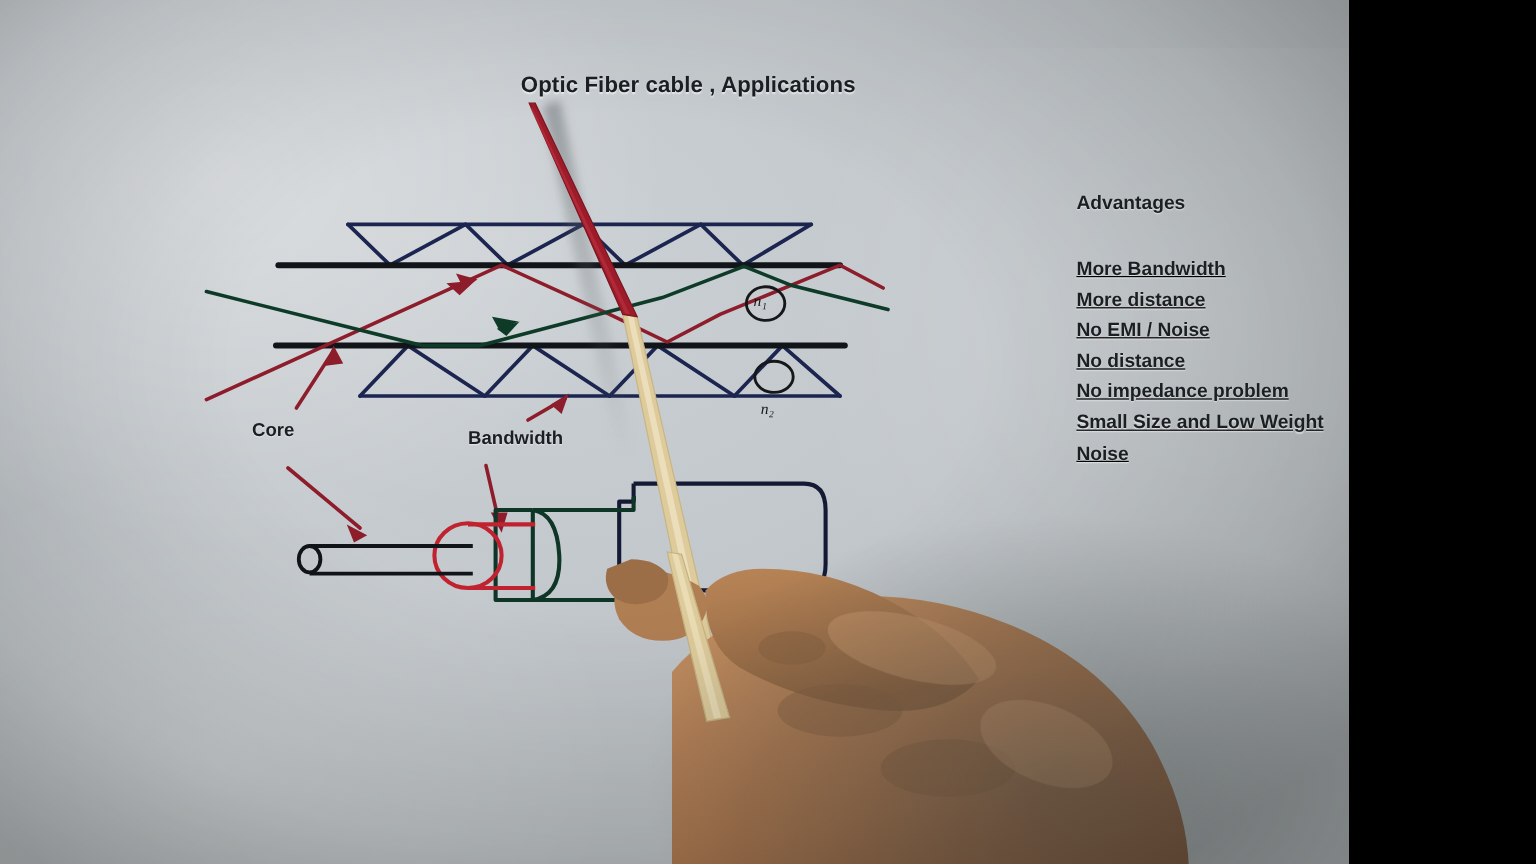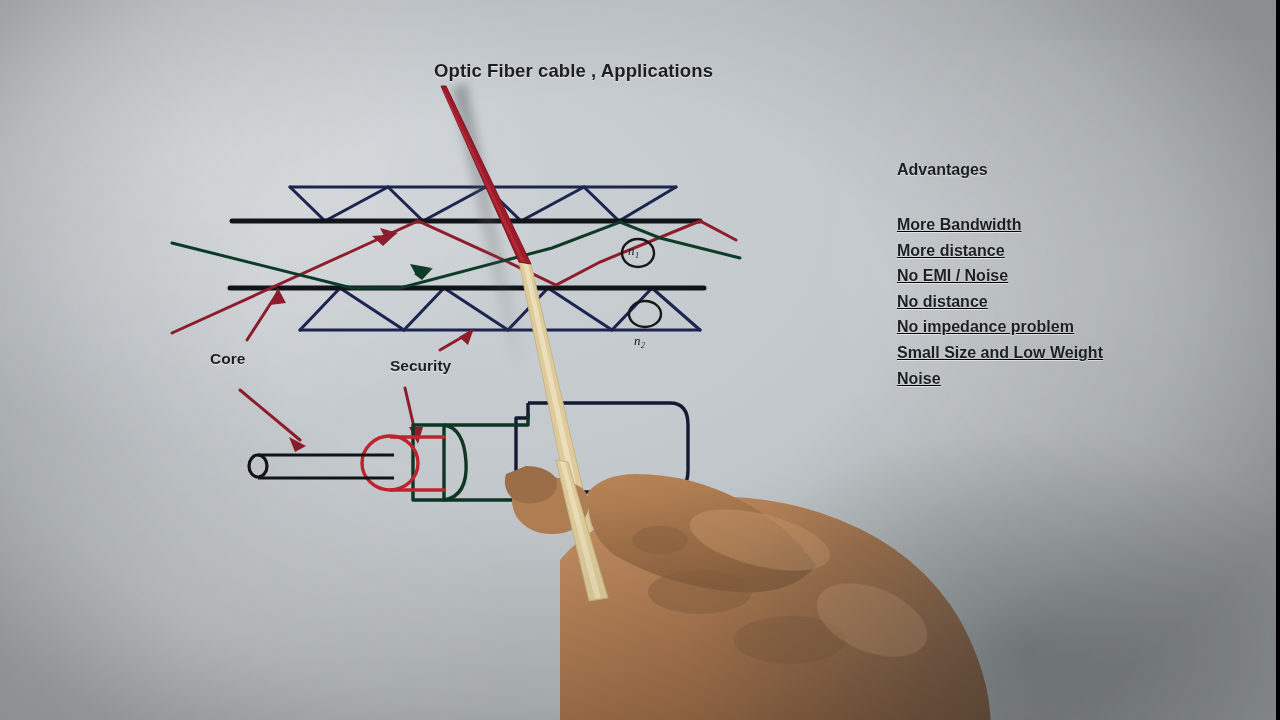--- a/index.html
+++ b/index.html
@@ -2,21 +2,21 @@
 <html><head>
 <meta charset="utf-8">
 <style>
   html, body {
     margin: 0;
     padding: 0;
     background: #000;
   }
   #board {
     position: relative;
-    width: 1276px;
+    width: 1124px;
     height: 720px;
     overflow: hidden;
     font-family: "Liberation Sans", sans-serif;
     background:
       radial-gradient(ellipse 900px 620px at 38% 30%, #cbd0d4 0%, #c3c8cc 45%, #b8bdc0 75%, #aeb3b5 100%),
       linear-gradient(160deg, #c9ced2 0%, #c4c9cd 40%, #b4b9bb 80%, #a6abad 100%);
   }
   
   .wash {
     position: absolute;
@@ -281,18 +281,18 @@
     <div class="adv-item">More Bandwidth</div>
     <div class="adv-item">More distance</div>
     <div class="adv-item">No EMI / Noise</div>
     <div class="adv-item">No distance</div>
     <div class="adv-item">No impedance problem</div>
     <div class="adv-item">Small Size and Low Weight</div>
     <div class="adv-item">Noise</div>
   </div>
 
   <div class="txt" id="lbl-core">Core</div>
-  <div class="txt" id="lbl-clad">Security</div>
+  <div class="txt" id="lbl-clad">Bandwidth</div>
 
   <div class="idx" id="idx-n1">n₁</div>
   <div class="idx" id="idx-n2">n₂</div>
 
 </div>
 
 </body></html>

